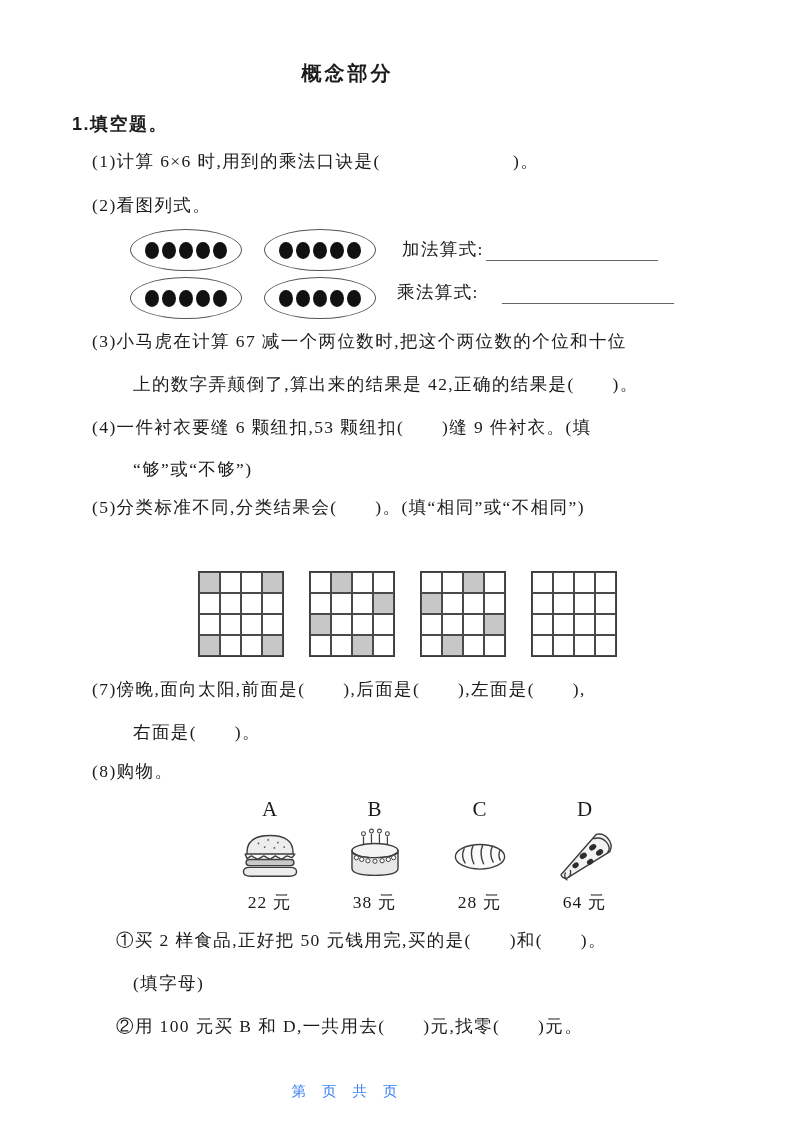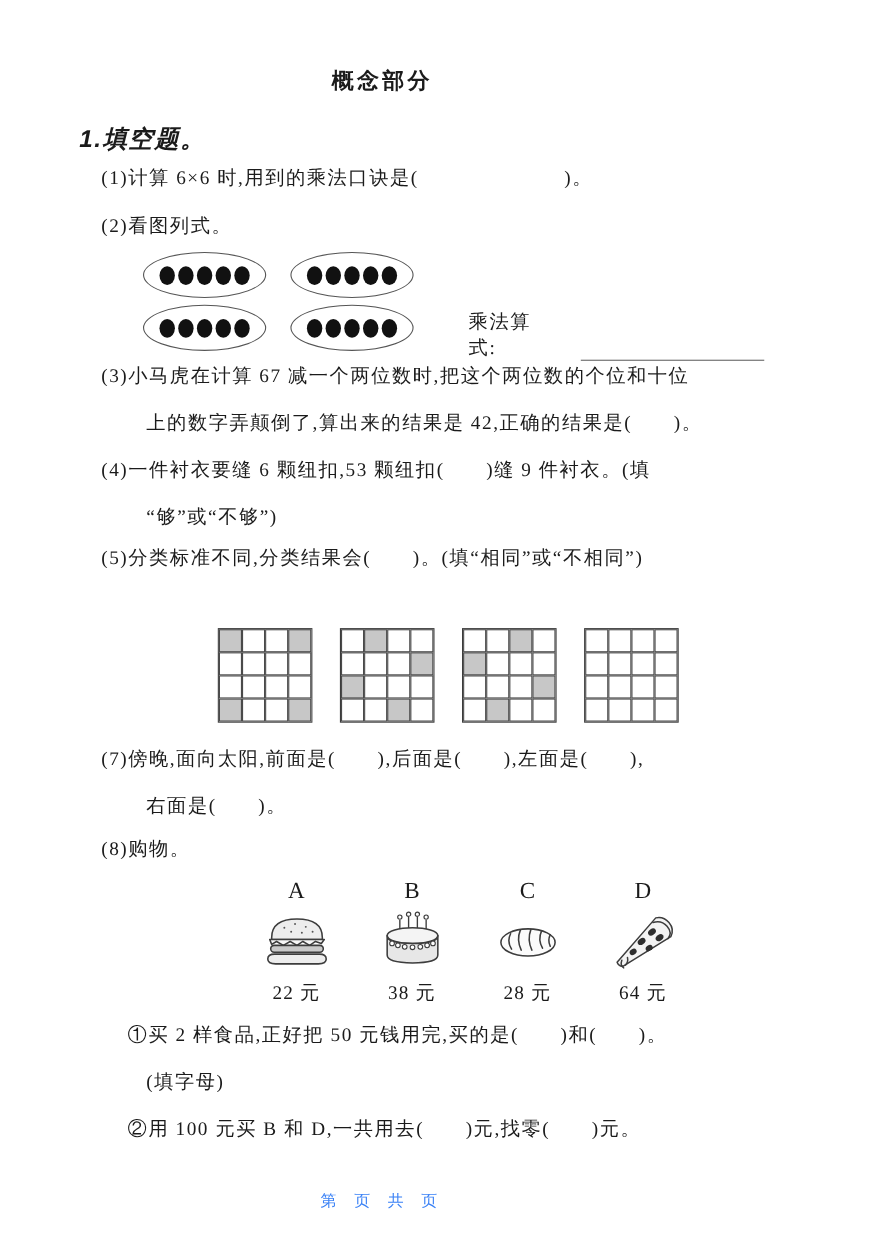--- a/index.html
+++ b/index.html
@@ -14,21 +14,21 @@
   .abs { position:absolute; }
   .title {
     top:60px; left:0; width:100%;
     text-align:center;
     font-family:"Liberation Sans","DejaVu Sans",sans-serif;
     font-weight:700; font-size:20px; letter-spacing:3px;
   }
   .section-heading {
     top:112px; left:72px;
     font-family:"Liberation Sans","DejaVu Sans",sans-serif;
-    font-weight:700; font-size:22px; letter-spacing:1.5px;font-style:italic;
+    font-weight:700; font-size:18px; letter-spacing:1.5px;
   }
   .tline {
     font-size:17.5px; letter-spacing:1.4px; line-height:23px;
     white-space:pre-wrap;
   }
   
   .dot-groups {
     top:229px; left:130px;
     display:grid;
     grid-template-columns:repeat(2,112px);
@@ -122,21 +122,25 @@
       </div>
       <div class="oval">
         <span class="dot"></span>
         <span class="dot"></span>
         <span class="dot"></span>
         <span class="dot"></span>
         <span class="dot"></span>
       </div>
     </div>
 
-  <div class="abs eq-row" style="top:280px;left:426px;gap:21px;">
+  <div class="abs eq-row" style="top:237px;left:402px;">
+    <span class="eq-label">加法算式:</span>
+      <span class="blank-line"></span>
+  </div>
+  <div class="abs eq-row" style="top:280px;left:397px;gap:21px;">
     <span class="eq-label">乘法算式:</span>
       <span class="blank-line"></span>
   </div>
 
   <div class="abs tline" style="top:330px;left:92px;">(3)小马虎在计算 67 减一个两位数时,把这个两位数的个位和十位</div>
   <div class="abs tline" style="top:373px;left:133px;">上的数字弄颠倒了,算出来的结果是 42,正确的结果是(　　)。</div>
 
   <div class="abs tline" style="top:416px;left:92px;">(4)一件衬衣要缝 6 颗纽扣,53 颗纽扣(　　)缝 9 件衬衣。(填</div>
   <div class="abs tline" style="top:458px;left:133px;">“够”或“不够”)</div>
 

